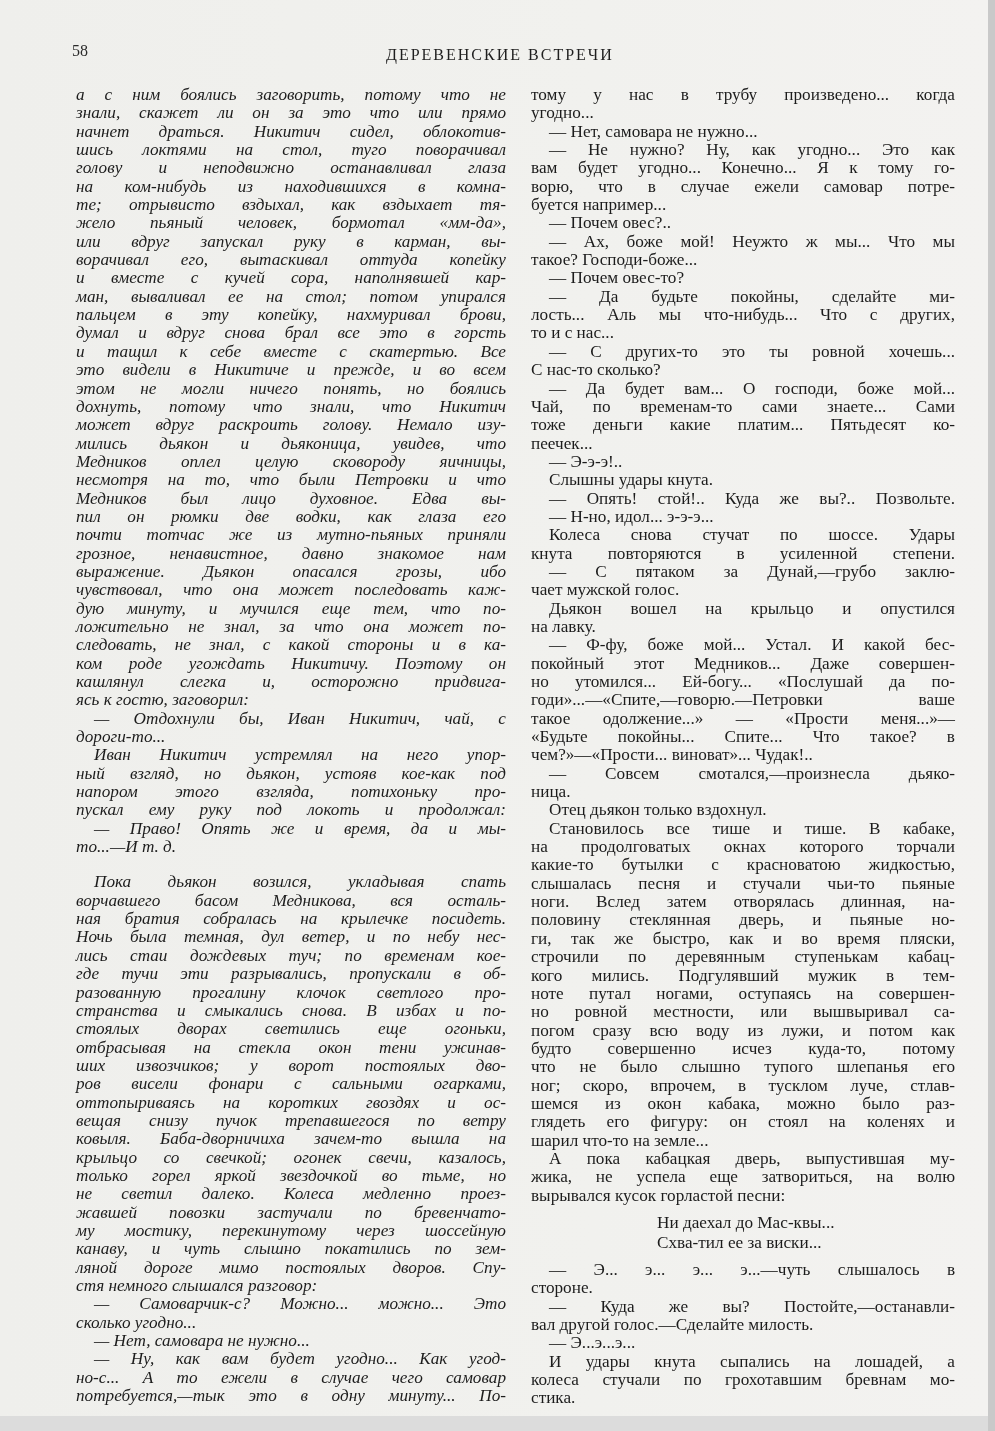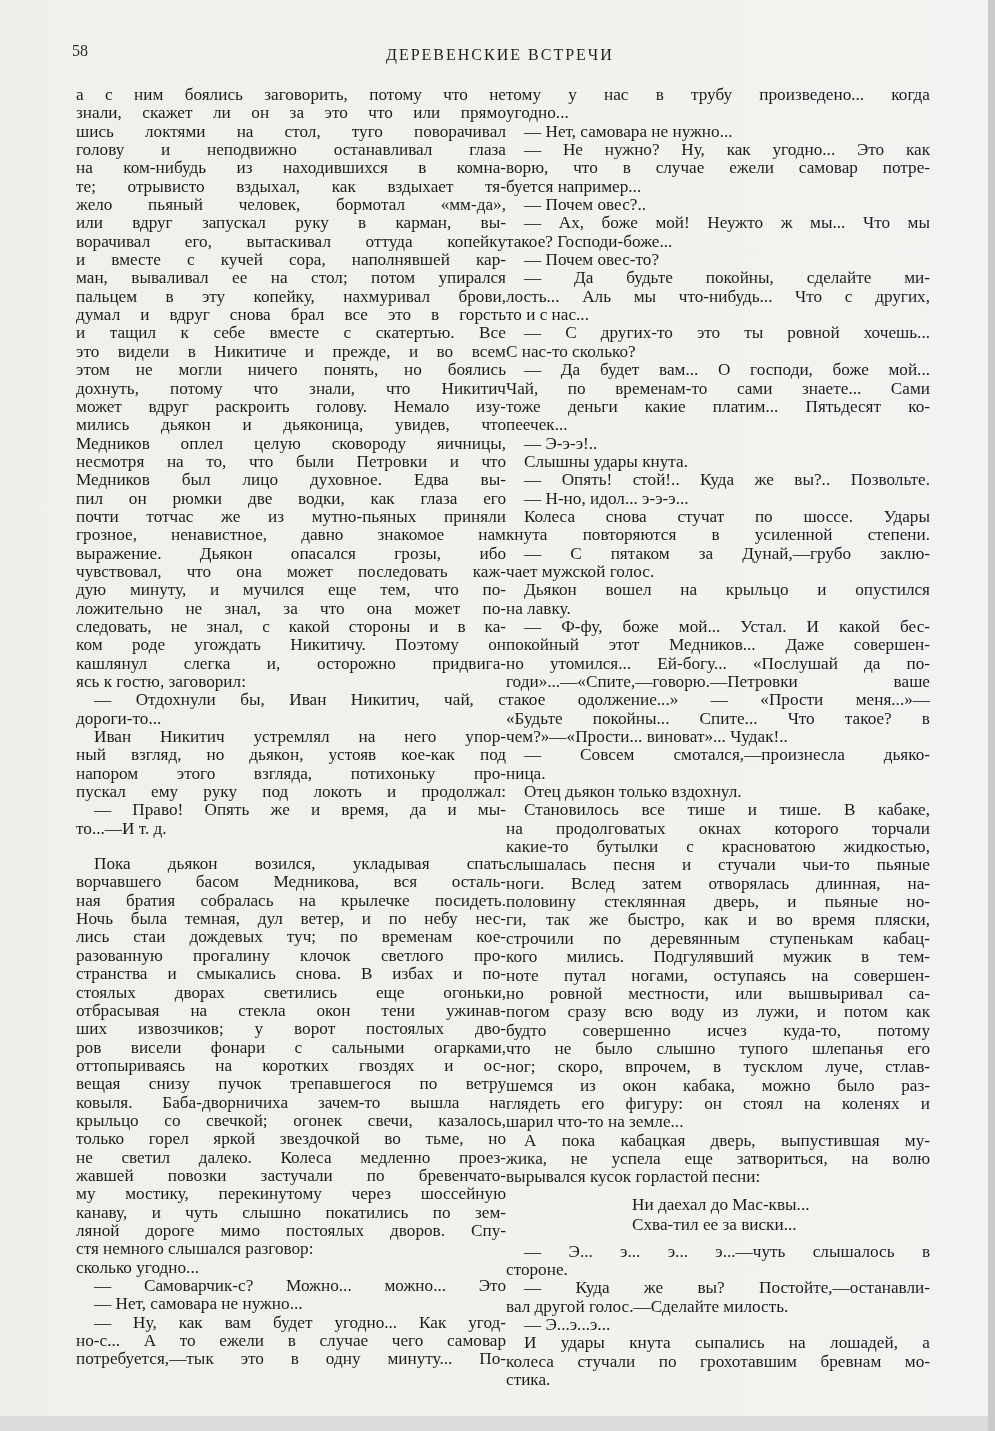--- a/index.html
+++ b/index.html
@@ -25,39 +25,40 @@
     position: absolute; left: 386px; top: 46px;
     font-size: 16px; color: #1f1f1f; letter-spacing: 2px;
     font-family: "Liberation Serif", serif;
   }
   .col {
     position: absolute; top: 86px;
     width: 430px;
     font-size: 17.2px; line-height: 18.35px; color: #1c1c1c;
     text-align: justify;
   }
-  .col-left { left: 76px; }
-  .col-right { left: 506px; width: 424px; }
+  .col-left { left: 76px; font-style: italic; }
+  .col-right { left: 531px; width: 424px; }
   .line { display: block; white-space: nowrap; text-align-last: justify; text-align: justify; height: 18.35px; overflow: visible; }
   .line.last { text-align-last: left; }
   .line.indent { padding-left: 18px; }
   .gap { display: block; height: 17px; }
   .verse { display: block; white-space: nowrap; padding-left: 126px; height: 20px; line-height: 20px; }
   .verse-gap { display:block; height: 8px; }
 </style>
 </head>
 <body>
 
 <div class="page">
   <div class="pagenum">58</div>
   <div class="running-head">ДЕРЕВЕНСКИЕ ВСТРЕЧИ</div>
 
   <div class="col col-left" id="col-left">
       <span class="line ">а с ним боялись заговорить, потому что не</span>
       <span class="line ">знали, скажет ли он за это что или прямо</span>
+      <span class="line ">начнет драться. Никитич сидел, облокотив-</span>
       <span class="line ">шись локтями на стол, туго поворачивал</span>
       <span class="line ">голову и неподвижно останавливал глаза</span>
       <span class="line ">на ком-нибудь из находившихся в комна-</span>
       <span class="line ">те; отрывисто вздыхал, как вздыхает тя-</span>
       <span class="line ">жело пьяный человек, бормотал «мм-да»,</span>
       <span class="line ">или вдруг запускал руку в карман, вы-</span>
       <span class="line ">ворачивал его, вытаскивал оттуда копейку</span>
       <span class="line ">и вместе с кучей сора, наполнявшей кар-</span>
       <span class="line ">ман, вываливал ее на стол; потом упирался</span>
       <span class="line ">пальцем в эту копейку, нахмуривал брови,</span>
@@ -89,51 +90,53 @@
       <span class="line ">напором этого взгляда, потихоньку про-</span>
       <span class="line ">пускал ему руку под локоть и продолжал:</span>
       <span class="line indent">— Право! Опять же и время, да и мы-</span>
       <span class="line last">то...—И т. д.</span>
       <span class="gap"></span>
       <span class="line indent">Пока дьякон возился, укладывая спать</span>
       <span class="line ">ворчавшего басом Медникова, вся осталь-</span>
       <span class="line ">ная братия собралась на крылечке посидеть.</span>
       <span class="line ">Ночь была темная, дул ветер, и по небу нес-</span>
       <span class="line ">лись стаи дождевых туч; по временам кое-</span>
+      <span class="line ">где тучи эти разрывались, пропускали в об-</span>
       <span class="line ">разованную прогалину клочок светлого про-</span>
       <span class="line ">странства и смыкались снова. В избах и по-</span>
       <span class="line ">стоялых дворах светились еще огоньки,</span>
       <span class="line ">отбрасывая на стекла окон тени ужинав-</span>
       <span class="line ">ших извозчиков; у ворот постоялых дво-</span>
       <span class="line ">ров висели фонари с сальными огарками,</span>
       <span class="line ">оттопыриваясь на коротких гвоздях и ос-</span>
       <span class="line ">вещая снизу пучок трепавшегося по ветру</span>
       <span class="line ">ковыля. Баба-дворничиха зачем-то вышла на</span>
       <span class="line ">крыльцо со свечкой; огонек свечи, казалось,</span>
       <span class="line ">только горел яркой звездочкой во тьме, но</span>
       <span class="line ">не светил далеко. Колеса медленно проез-</span>
       <span class="line ">жавшей повозки застучали по бревенчато-</span>
       <span class="line ">му мостику, перекинутому через шоссейную</span>
       <span class="line ">канаву, и чуть слышно покатились по зем-</span>
       <span class="line ">ляной дороге мимо постоялых дворов. Спу-</span>
       <span class="line last">стя немного слышался разговор:</span>
+      <span class="line indent">— Самоварчик-с? Можно... можно... Это</span>
       <span class="line last">сколько угодно...</span>
-      <span class="line indent">— Самоварчик-с? Можно... можно... Это</span>
       <span class="line indent last">— Нет, самовара не нужно...</span>
       <span class="line indent">— Ну, как вам будет угодно... Как угод-</span>
       <span class="line ">но-с... А то ежели в случае чего самовар</span>
       <span class="line ">потребуется,—тык это в одну минуту... По-</span>
     </div>
 
   <div class="col col-right">
     <div id="col-right">
         <span class="line ">тому у нас в трубу произведено... когда</span>
         <span class="line last">угодно...</span>
         <span class="line indent last">— Нет, самовара не нужно...</span>
         <span class="line indent">— Не нужно? Ну, как угодно... Это как</span>
+        <span class="line ">вам будет угодно... Конечно... Я к тому го-</span>
         <span class="line ">ворю, что в случае ежели самовар потре-</span>
         <span class="line last">буется например...</span>
         <span class="line indent last">— Почем овес?..</span>
         <span class="line indent">— Ах, боже мой! Неужто ж мы... Что мы</span>
         <span class="line last">такое? Господи-боже...</span>
         <span class="line indent last">— Почем овес-то?</span>
         <span class="line indent">— Да будьте покойны, сделайте ми-</span>
         <span class="line ">лость... Аль мы что-нибудь... Что с других,</span>
         <span class="line last">то и с нас...</span>
         <span class="line indent">— С других-то это ты ровной хочешь...</span>

